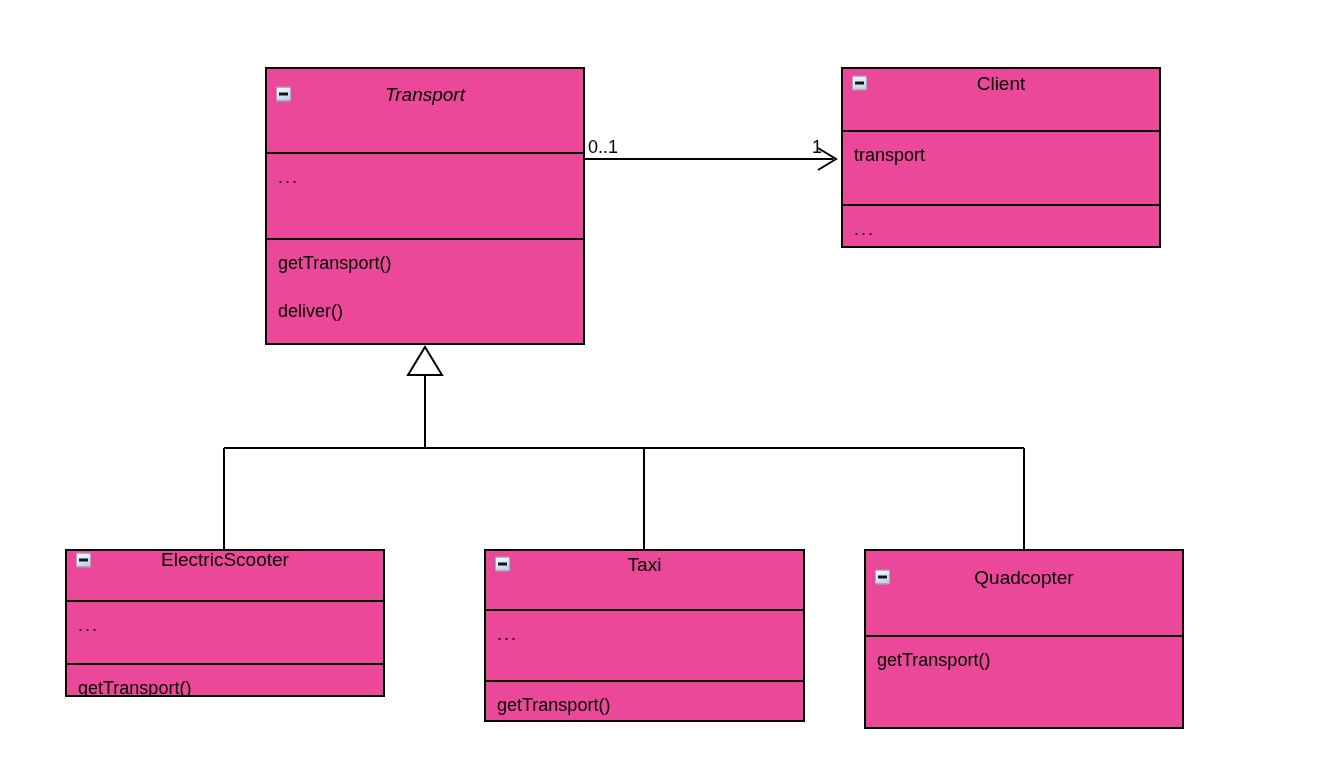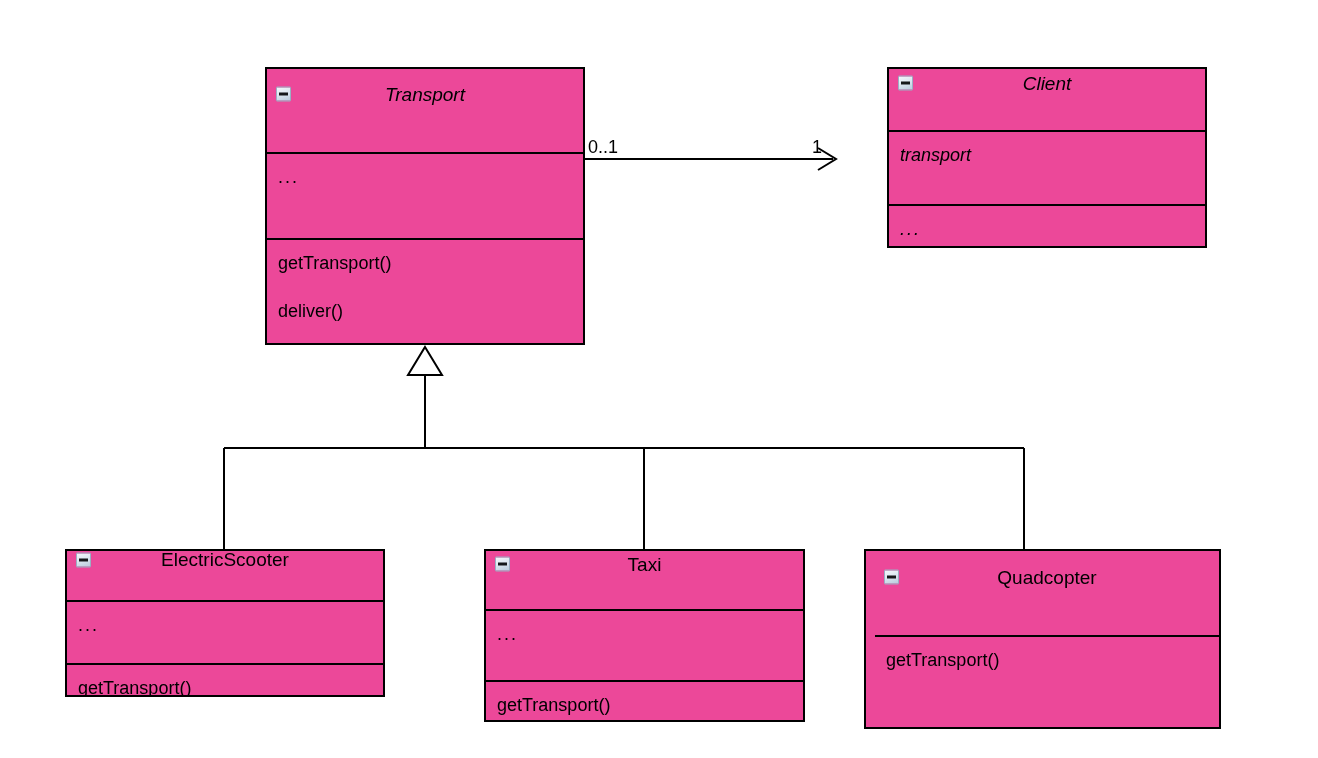--- a/index.html
+++ b/index.html
@@ -149,21 +149,21 @@
     </div>
     <div class="uml-compartment compartment-body" style="height:58px;">
       <span class="member ellipsis">...</span>
     </div>
     <div class="uml-compartment compartment-body" style="flex:1 1 auto;">
       <span class="member">getTransport()</span>
       <span class="member">deliver()</span>
     </div>
   </div>
 
-  <div class="uml-class" style="left:887px; top:67px; width:320px; height:181px;font-style:italic;">
+  <div class="uml-class" style="left:841px; top:67px; width:320px; height:181px;">
     <div class="uml-compartment compartment-header" style="height:53px;">
       <span class="collapse-icon"></span>
       <span class="class-title">Client</span>
     </div>
     <div class="uml-compartment compartment-body" style="height:65px;">
       <span class="member">transport</span>
     </div>
     <div class="uml-compartment compartment-body" style="flex:1 1 auto;">
       <span class="member ellipsis">...</span>
     </div>
@@ -188,21 +188,21 @@
       <span class="class-title">Taxi</span>
     </div>
     <div class="uml-compartment compartment-body" style="height:62px;">
       <span class="member ellipsis">...</span>
     </div>
     <div class="uml-compartment compartment-body" style="flex:1 1 auto;">
       <span class="member">getTransport()</span>
     </div>
   </div>
 
-  <div class="uml-class" style="left:864px; top:549px; width:357px; height:180px;padding-left:9px;">
+  <div class="uml-class" style="left:864px; top:549px; width:320px; height:180px;">
     <div class="uml-compartment compartment-header" style="height:52px;">
       <span class="collapse-icon"></span>
       <span class="class-title">Quadcopter</span>
     </div>
     <div class="uml-compartment compartment-body" style="flex:1 1 auto;">
       <span class="member">getTransport()</span>
     </div>
   </div>
 
 </div>

